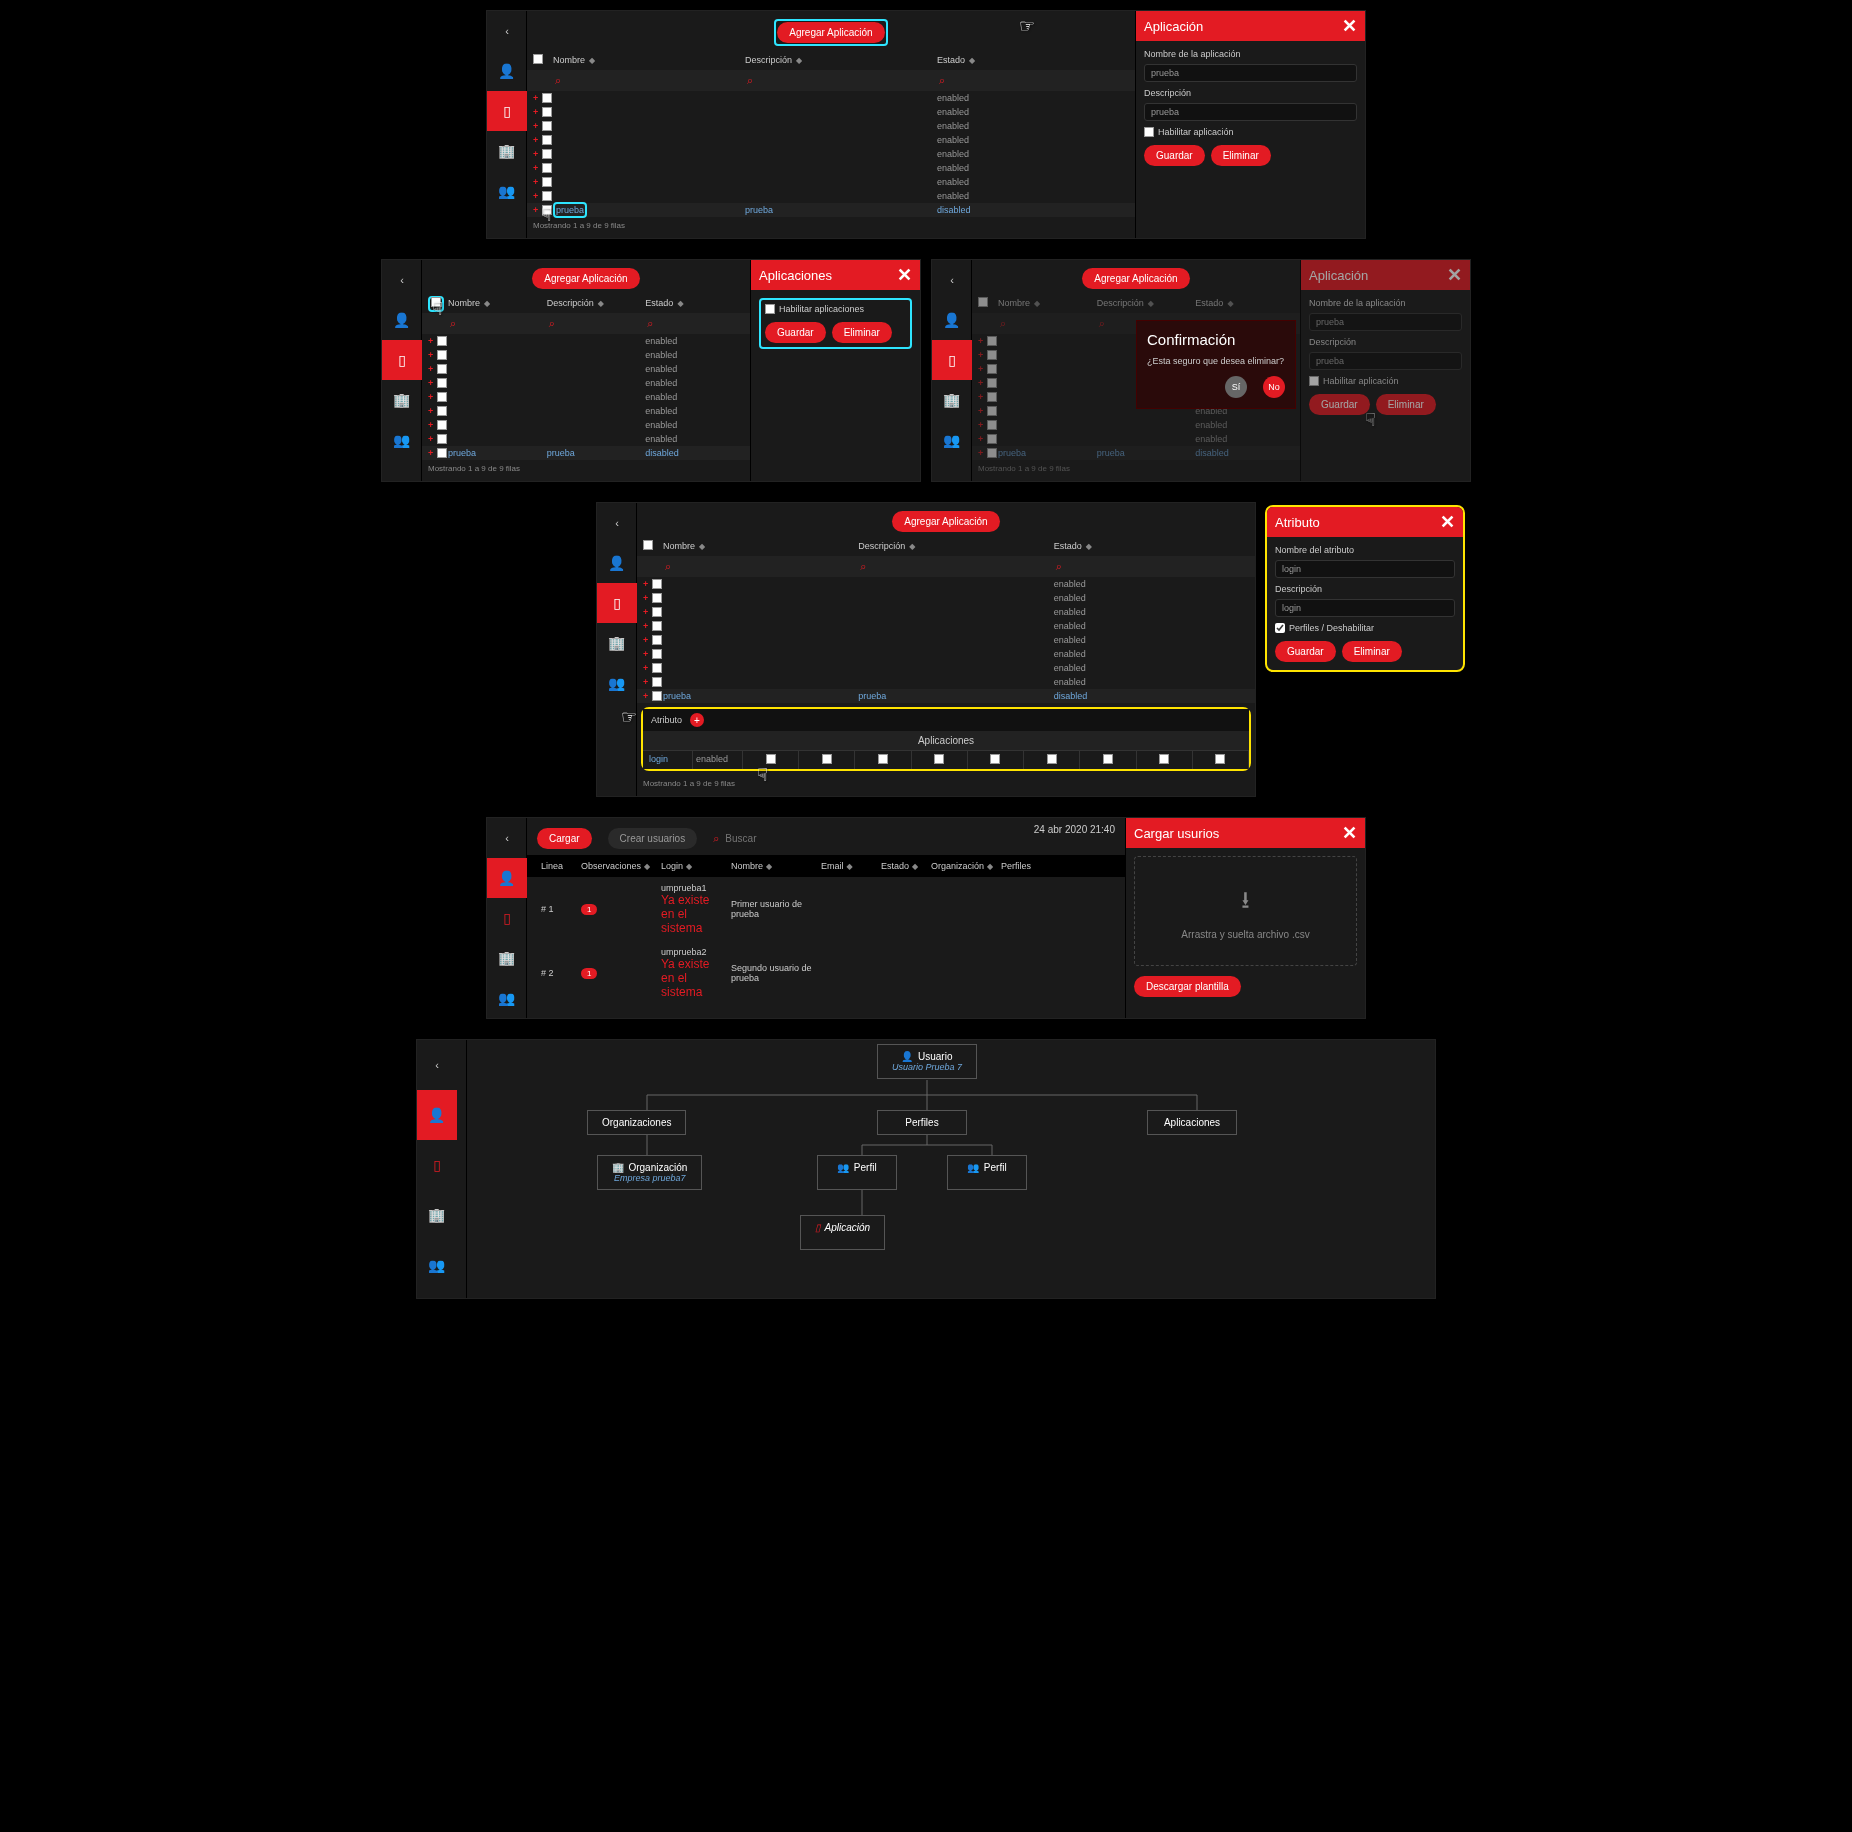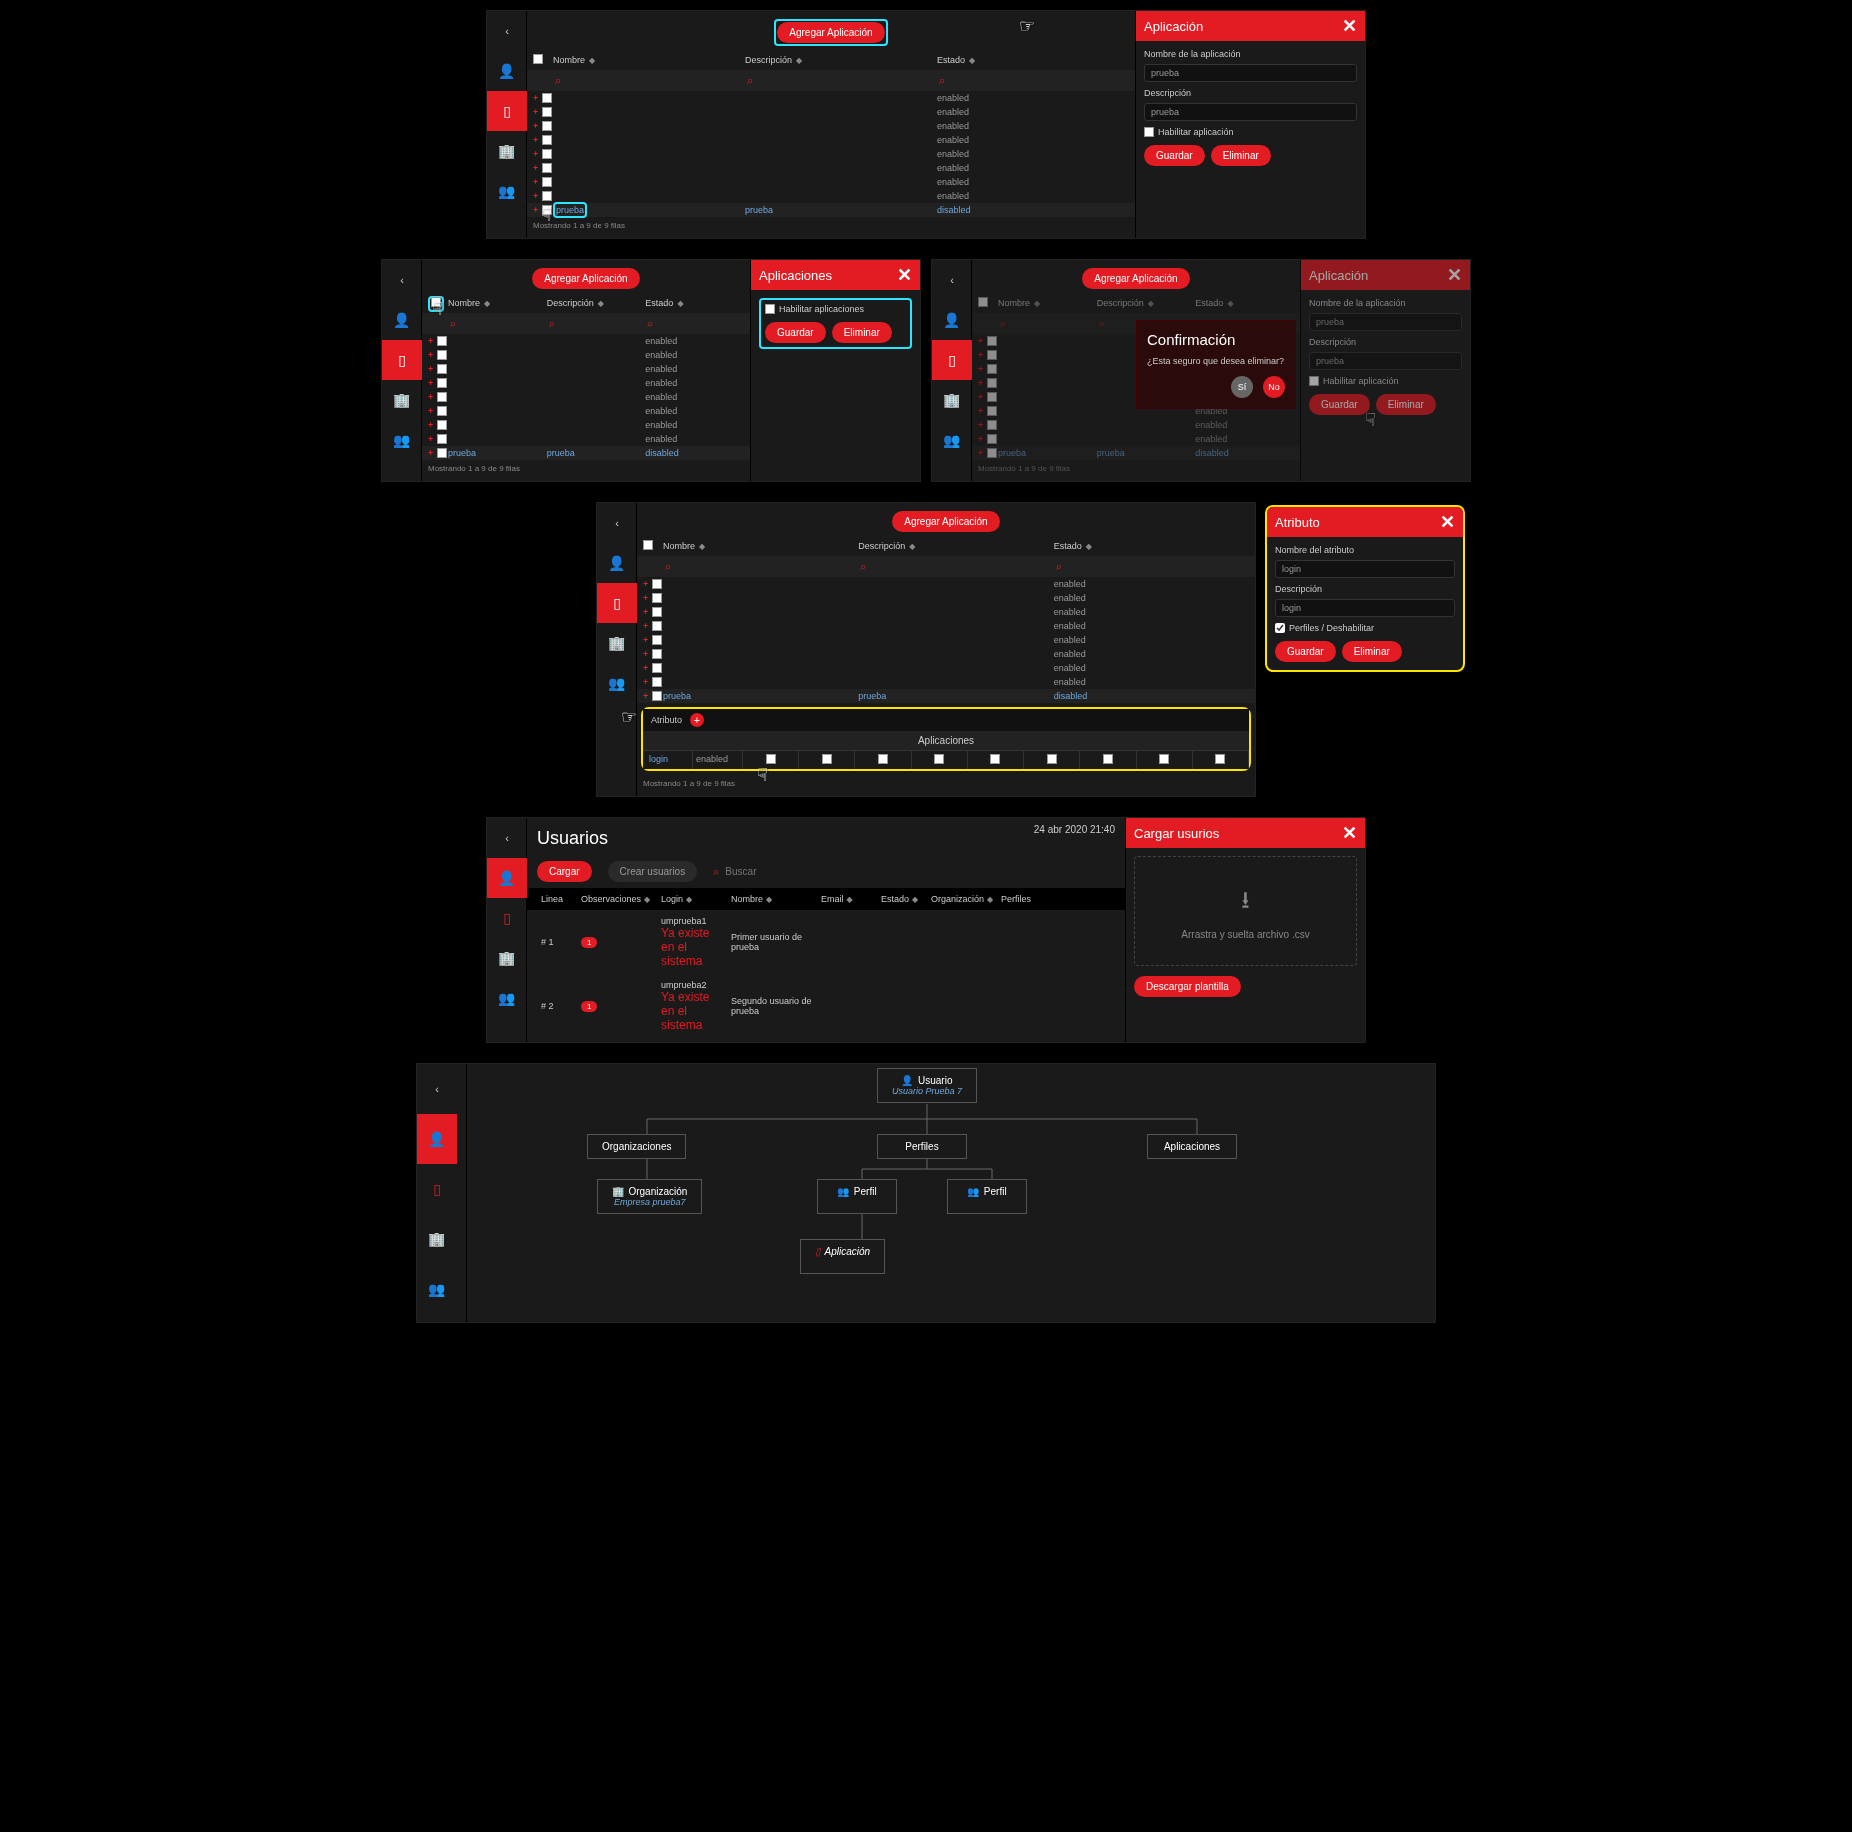--- a/index.html
+++ b/index.html
@@ -101,21 +101,21 @@
   .cursor-hand::before { content: "☞"; }
   .cursor-hand.down::before { content: "☟"; }
   
   .modal-confirm {
     position: absolute; background: #2a0a0a;
     border: 1px solid #400; padding: 10px;
     width: 160px; font-size: 10px;
   }
   .modal-confirm .mtitle { color: #fff; font-size: 15px; margin-bottom: 8px; }
   .modal-confirm .mtext { color: #ccc; font-size: 9px; margin-bottom: 10px; }
-  .modal-confirm .mbtns { display: flex; gap: 10px; justify-content: flex-end; }
+  .modal-confirm .mbtns { display: flex; gap: 16px; justify-content: flex-end; }
   .btn-circ { width: 22px; height: 22px; border-radius: 11px; font-size: 9px; display: flex; align-items: center; justify-content: center; cursor: pointer; border: none; }
   .btn-gray { background: #666; color: #fff; }
   
   .attr-bar {
     background: #111; display: flex; align-items: center;
     padding: 4px 8px; font-size: 9px; gap: 8px;
   }
   .attr-bar .plus-circ {
     width: 14px; height: 14px; border-radius: 7px; background: #e31b23;
     color: #fff; display: flex; align-items: center; justify-content: center;
@@ -787,21 +787,20 @@
 
 <div class="app-window usuarios-window">
   <div class="sidebar">
     <div class="sidebar-item chev">‹</div>
     <div class="sidebar-item active">👤</div>
     <div class="sidebar-item">▯</div>
     <div class="sidebar-item">🏢</div>
     <div class="sidebar-item">👥</div>
   </div>
   <div class="main" style="flex:1;">
-    <div class="usuarios-title">Usuarios</div>
     <div class="timestamp">24 abr 2020 21:40</div>
     <div class="usuarios-top">
       <button class="btn-red">Cargar</button>
       <button class="btn-dark">Crear usuarios</button>
       <div class="search-wide">
         <span class="srch">⌕</span>
         <input placeholder="Buscar" style="">
       </div>
     </div>
     <div class="usr-tbl-head">

